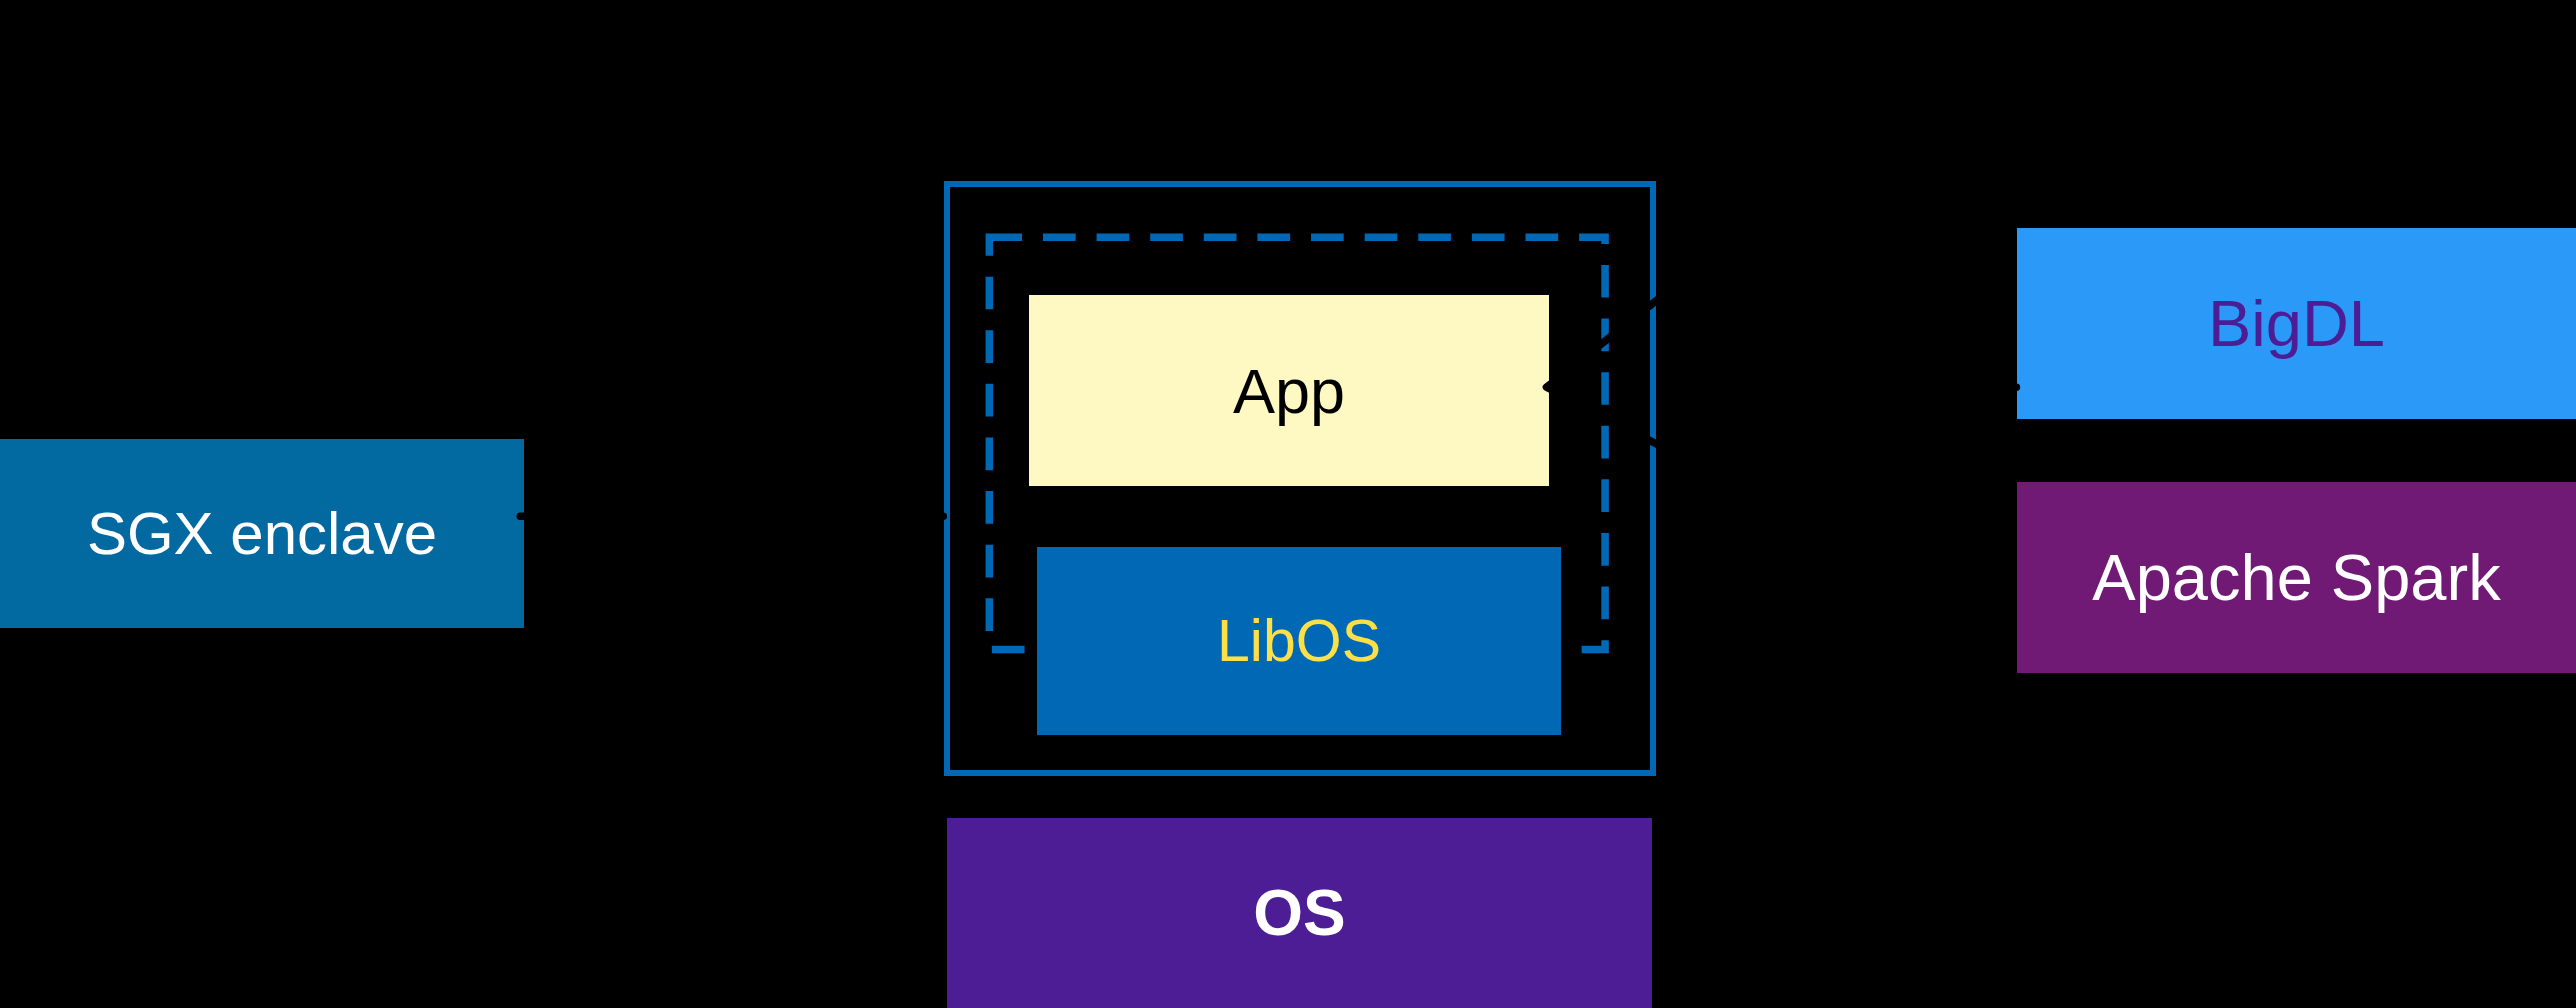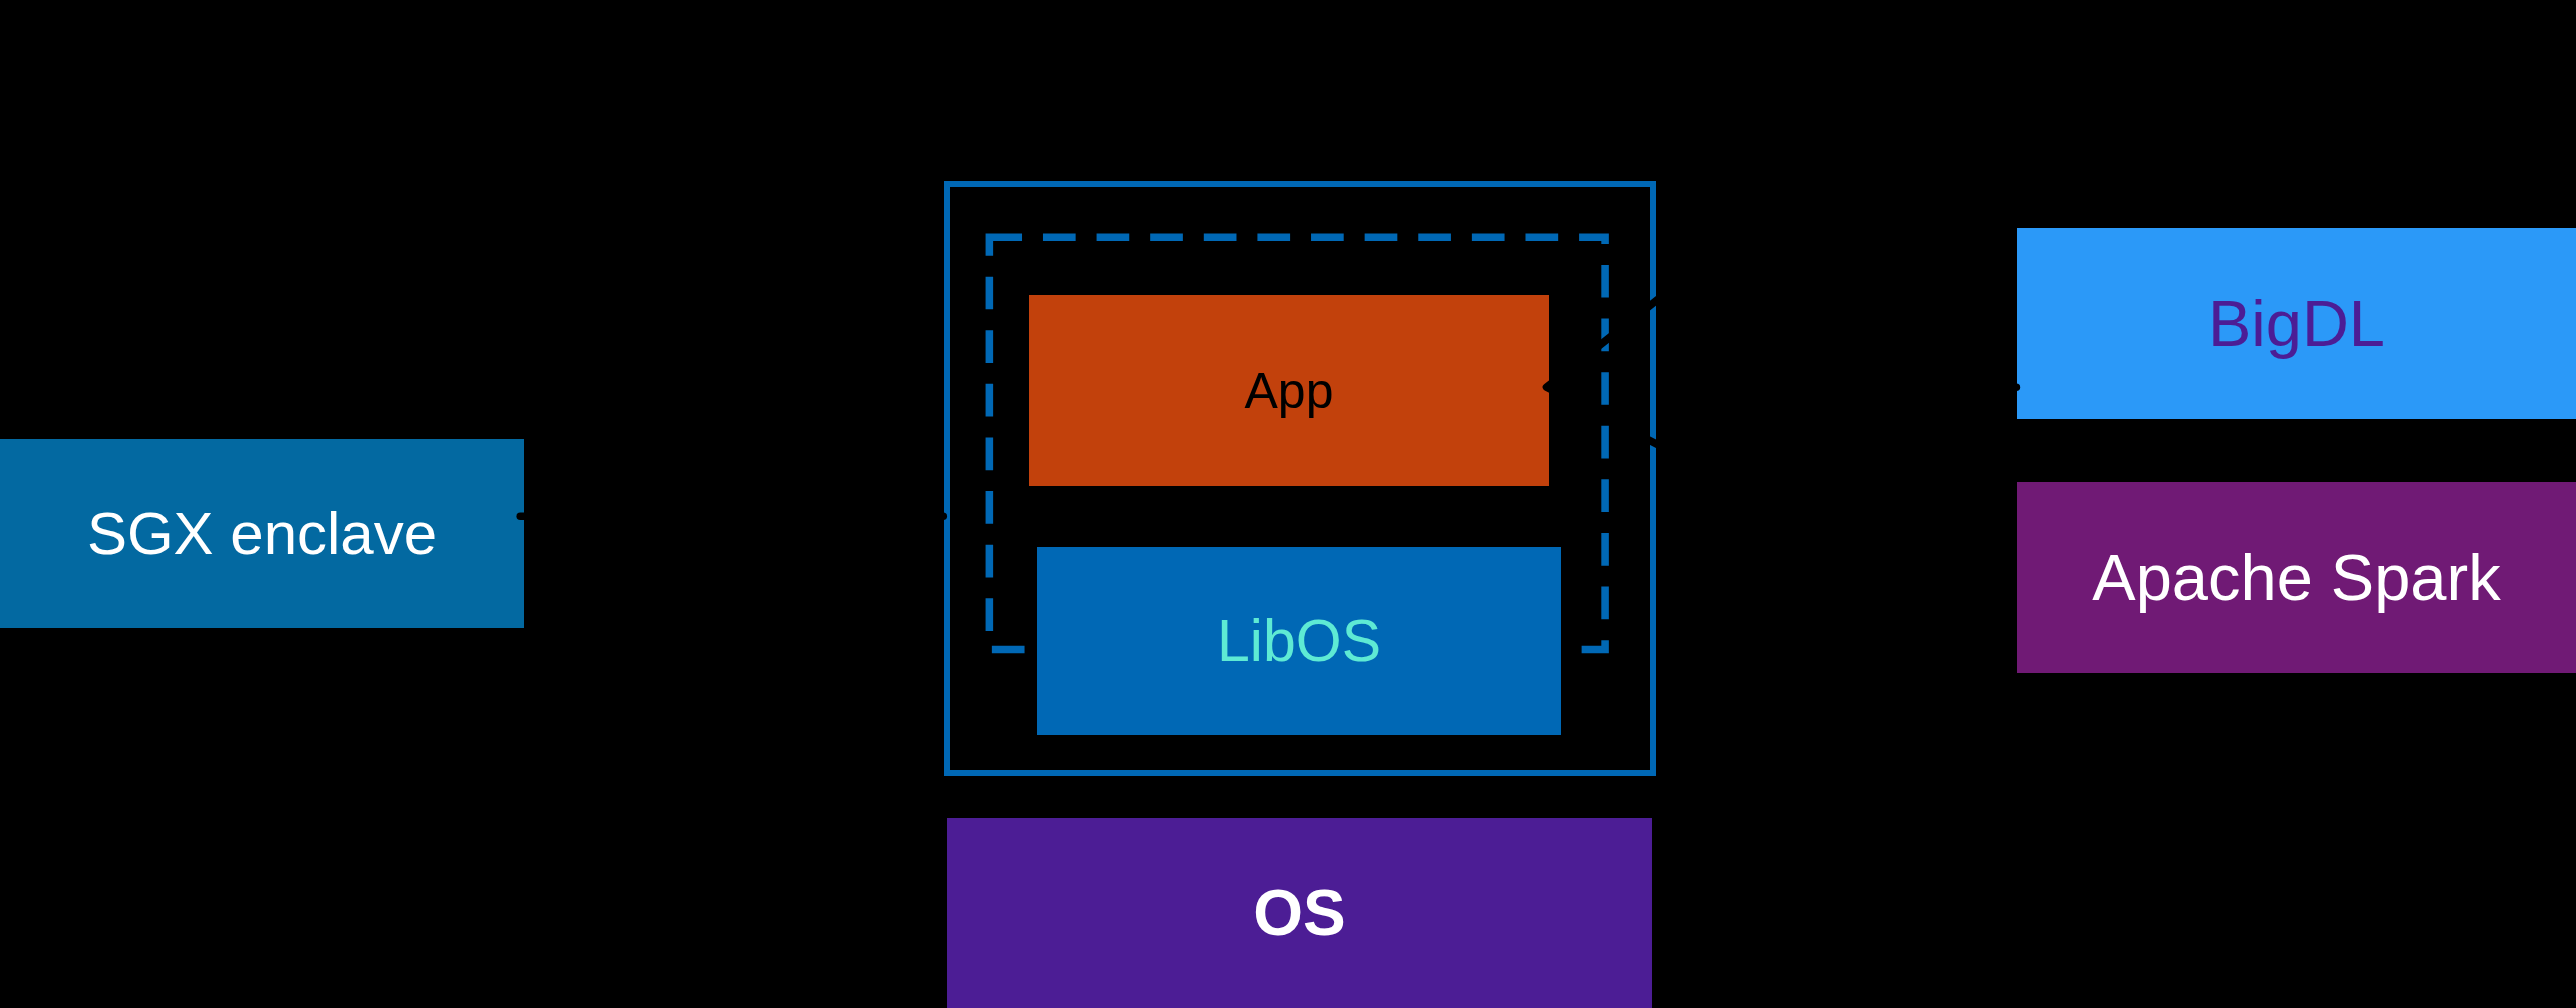--- a/index.html
+++ b/index.html
@@ -26,28 +26,28 @@
     font-size: 60px;
   }
   
   .enclave-outer {
     left: 944px; top: 181px; width: 712px; height: 595px;
     border: 6.7px solid #0068B5;
     background: transparent;
   }
   .app-box {
     left: 1029px; top: 295px; width: 520px; height: 191px;
-    background: #c2410c;
+    background: #fef9c3;
     color: #000000;
-    font-size: 50px;
+    font-size: 63px;
   }
   .libos-box {
     left: 1037px; top: 547px; width: 524px; height: 188px;
     background: #0068B5;
-    color: #5eead4;
+    color: #fde047;
     font-size: 59px;
     text-align: center;
   }
   .os-box {
     left: 947px; top: 818px; width: 705px; height: 190px;
     background: #4c1d95;
     color: #FFFFFF;
     font-size: 64px;
     font-weight: 700;
   }

